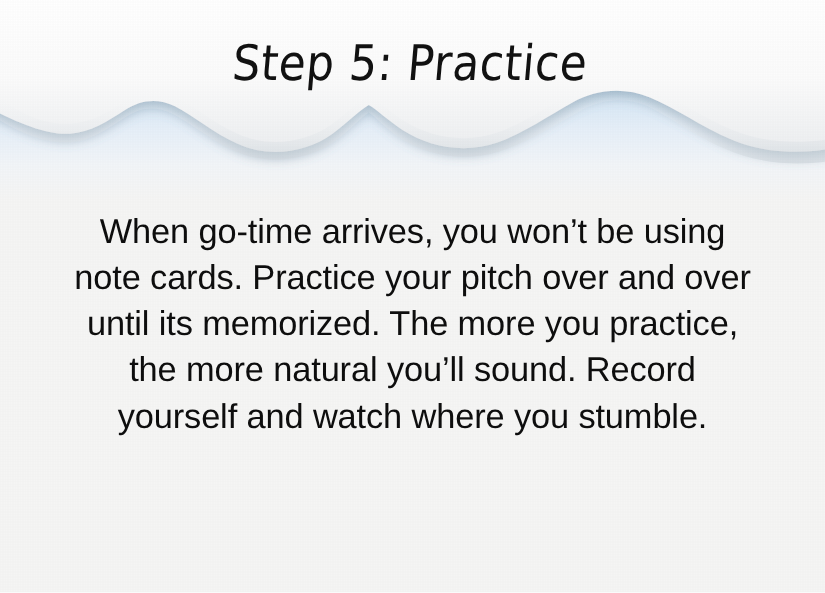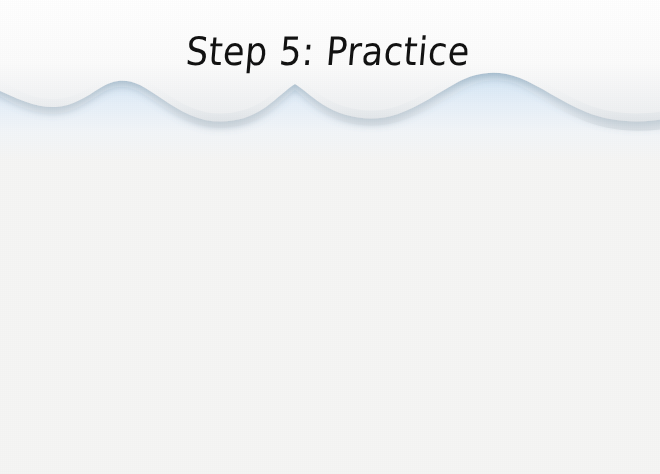--- a/index.html
+++ b/index.html
@@ -149,16 +149,17 @@
           C 308,102 301,94 295,90 C 289,94 280,104 268,113
           C 246,129 214,132 188,121 C 168,112 152,98 138,91
           C 124,84 112,86 100,94 C 86,103 72,113 56,114
           C 36,115 14,106 -10,90 Z"></path>
       </g>
     </svg>
   </div>
 
   <div class="title">Step 5: Practice</div>
 
+  <div class="body-copy">When go-time arrives, you won’t be using note cards. Practice your pitch over and over until its memorized. The more you practice, the more natural you’ll sound. Record yourself and watch where you stumble.</div>
 
   <div class="grain"></div>
 
 </div>
 
 </body></html>

